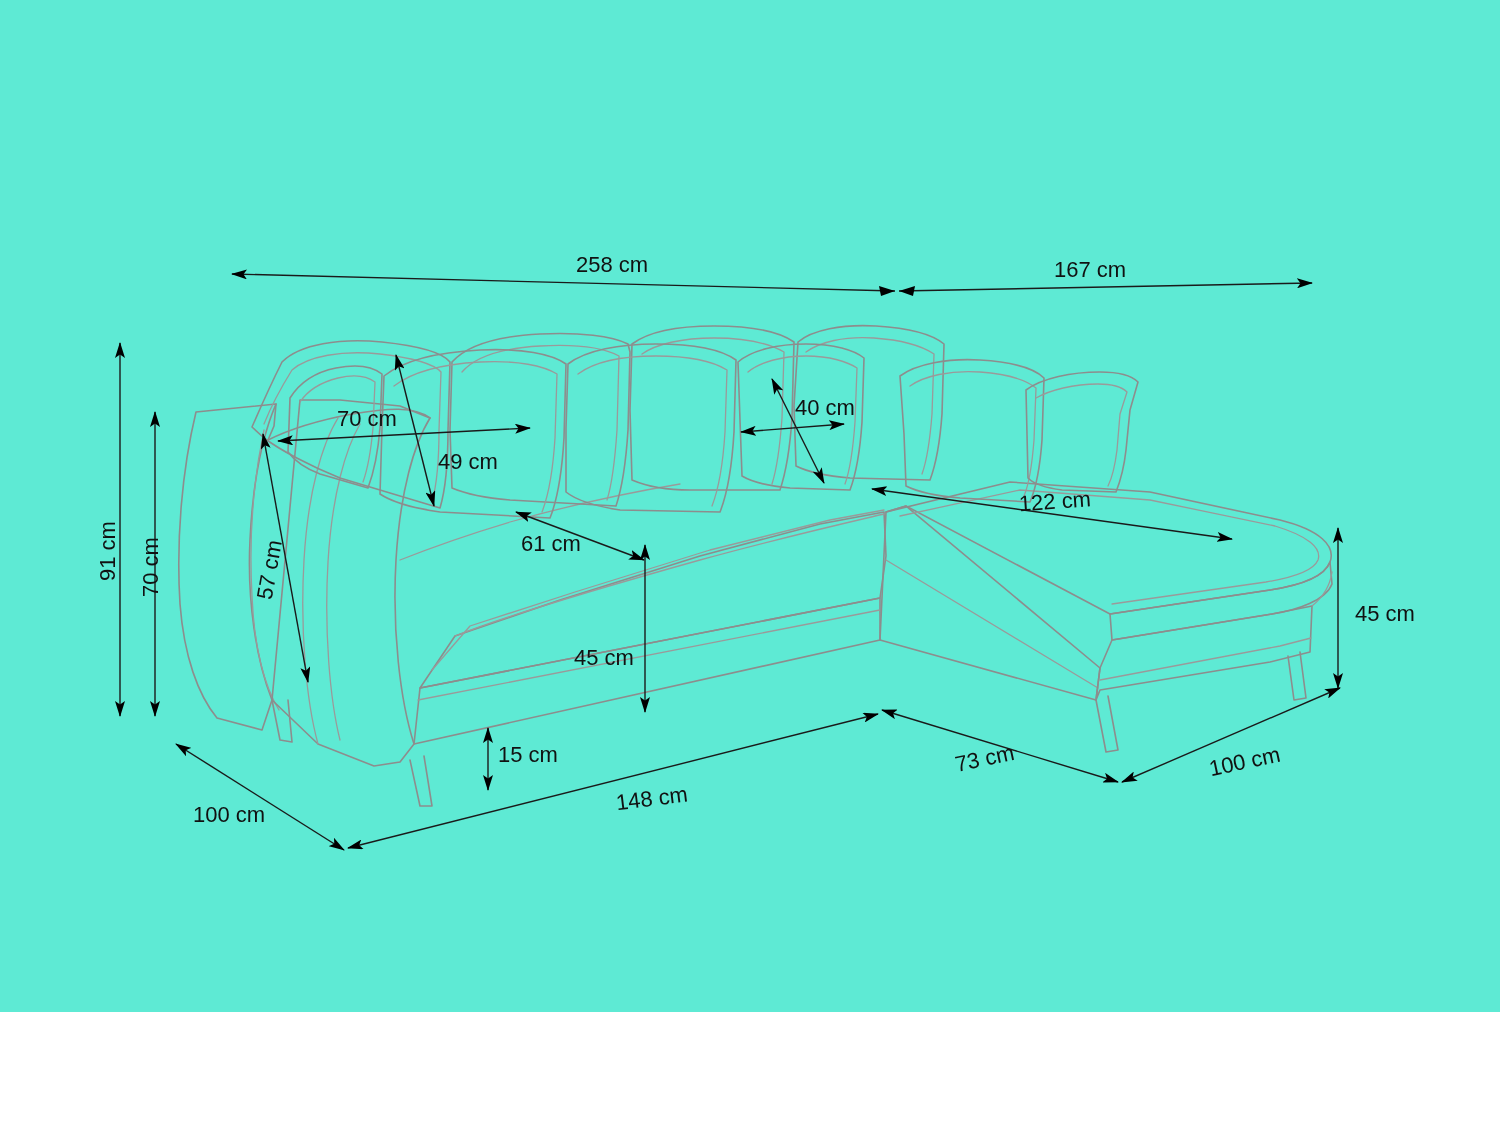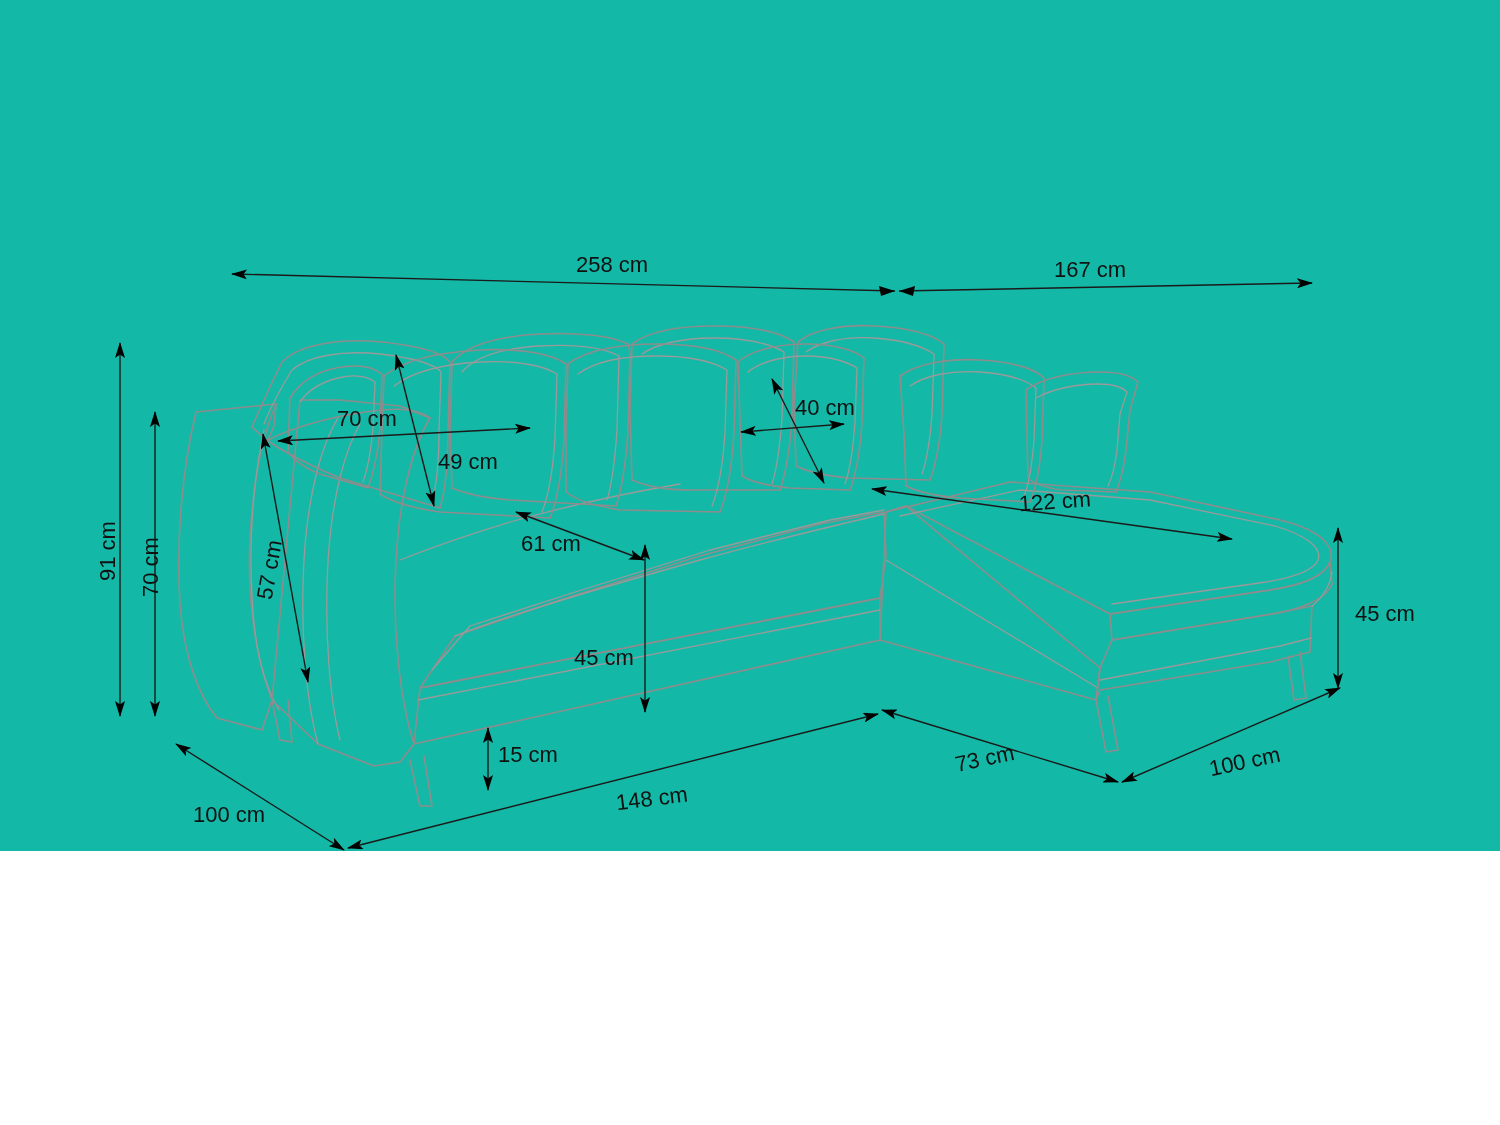--- a/index.html
+++ b/index.html
@@ -6,22 +6,22 @@
     margin: 0;
     padding: 0;
     background: #ffffff;
   }
   body {
     font-family: "Liberation Sans", sans-serif;
   }
   #stage {
     position: relative;
     width: 1500px;
-    height: 851px;
-    background: #14b8a6;
+    height: 1012px;
+    background: #5eead4;
     overflow: hidden;
   }
   #drawing {
     position: absolute;
     left: 0;
     top: 0;
     width: 1500px;
     height: 1125px;
   }
   .dim-label {

